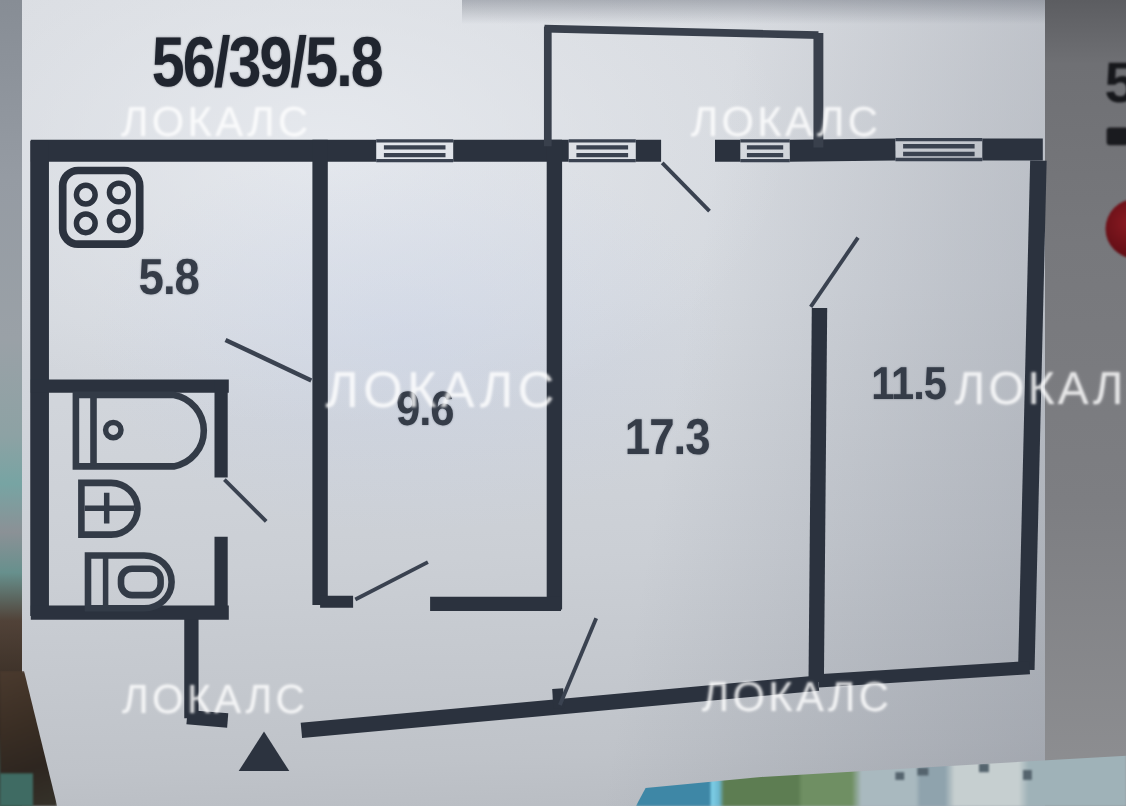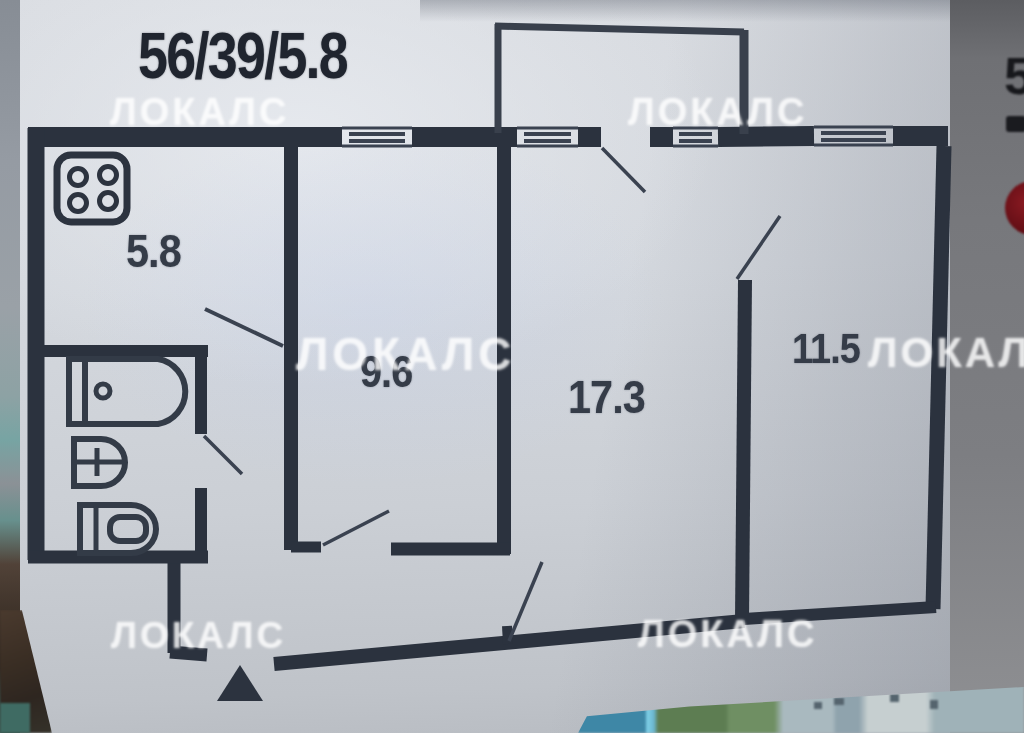--- a/index.html
+++ b/index.html
@@ -72,21 +72,21 @@
     letter-spacing:-1px;line-height:1;
     text-shadow:0 0 2px rgba(45,52,66,0.45);
   }
   .title{
     position:absolute;left:138px;top:24px;font-size:64px;font-weight:bold;
     color:#20252f;letter-spacing:-2px;line-height:1;
     transform:scaleX(0.84);transform-origin:left top;
     filter:blur(0.55px);text-shadow:0 0 2px rgba(25,30,40,0.55);
   }
   .wm{
-    position:absolute;font-weight:bold;color:rgba(255,255,255,0.74);
+    position:absolute;font-weight:normal;color:rgba(255,255,255,0.74);
     letter-spacing:3px;line-height:1;filter:blur(0.8px);
     text-shadow:0 0 3px rgba(255,255,255,0.30);white-space:nowrap;
   }
 </style>
 </head>
 <body>
 
 <div id="stage">
 
   <div class="paper"></div>

